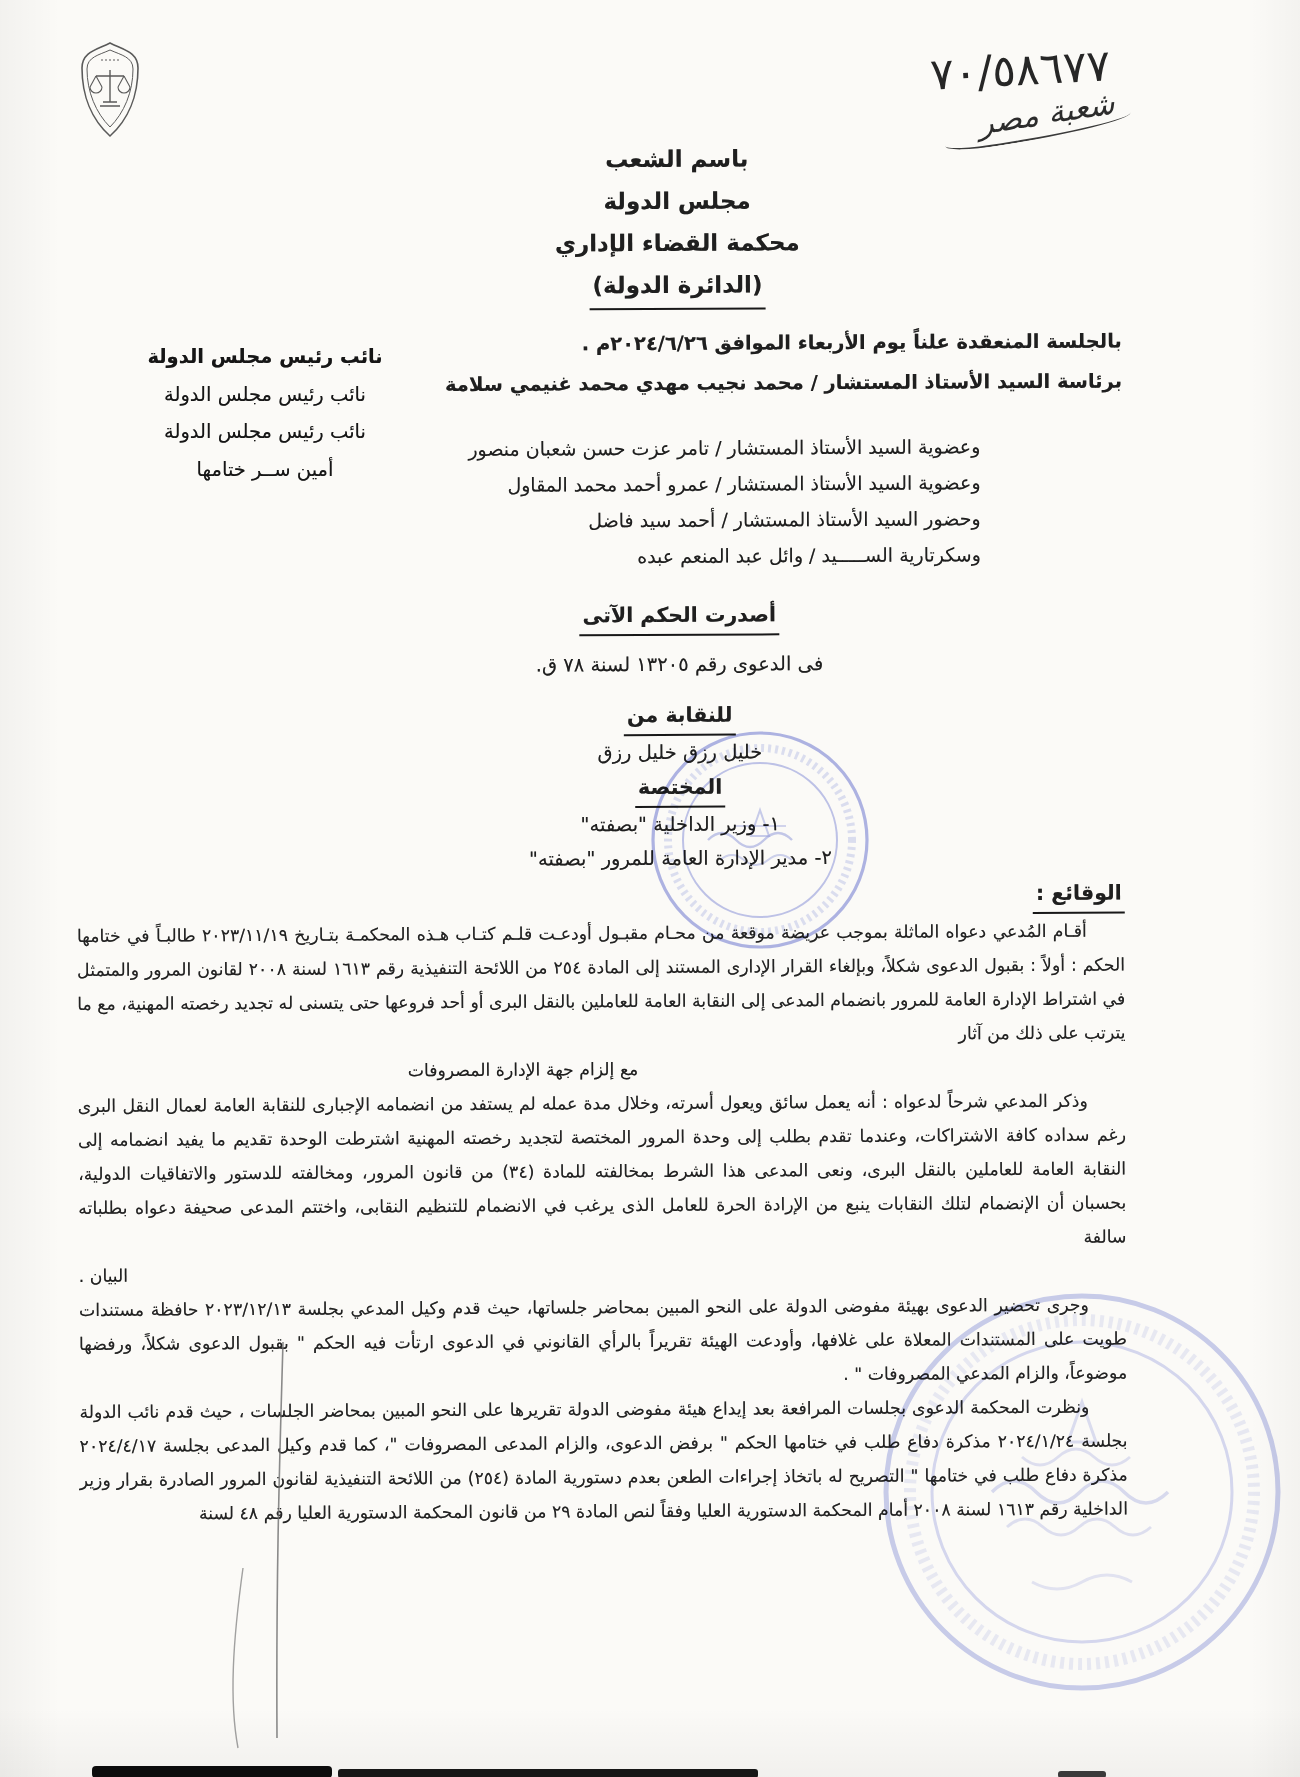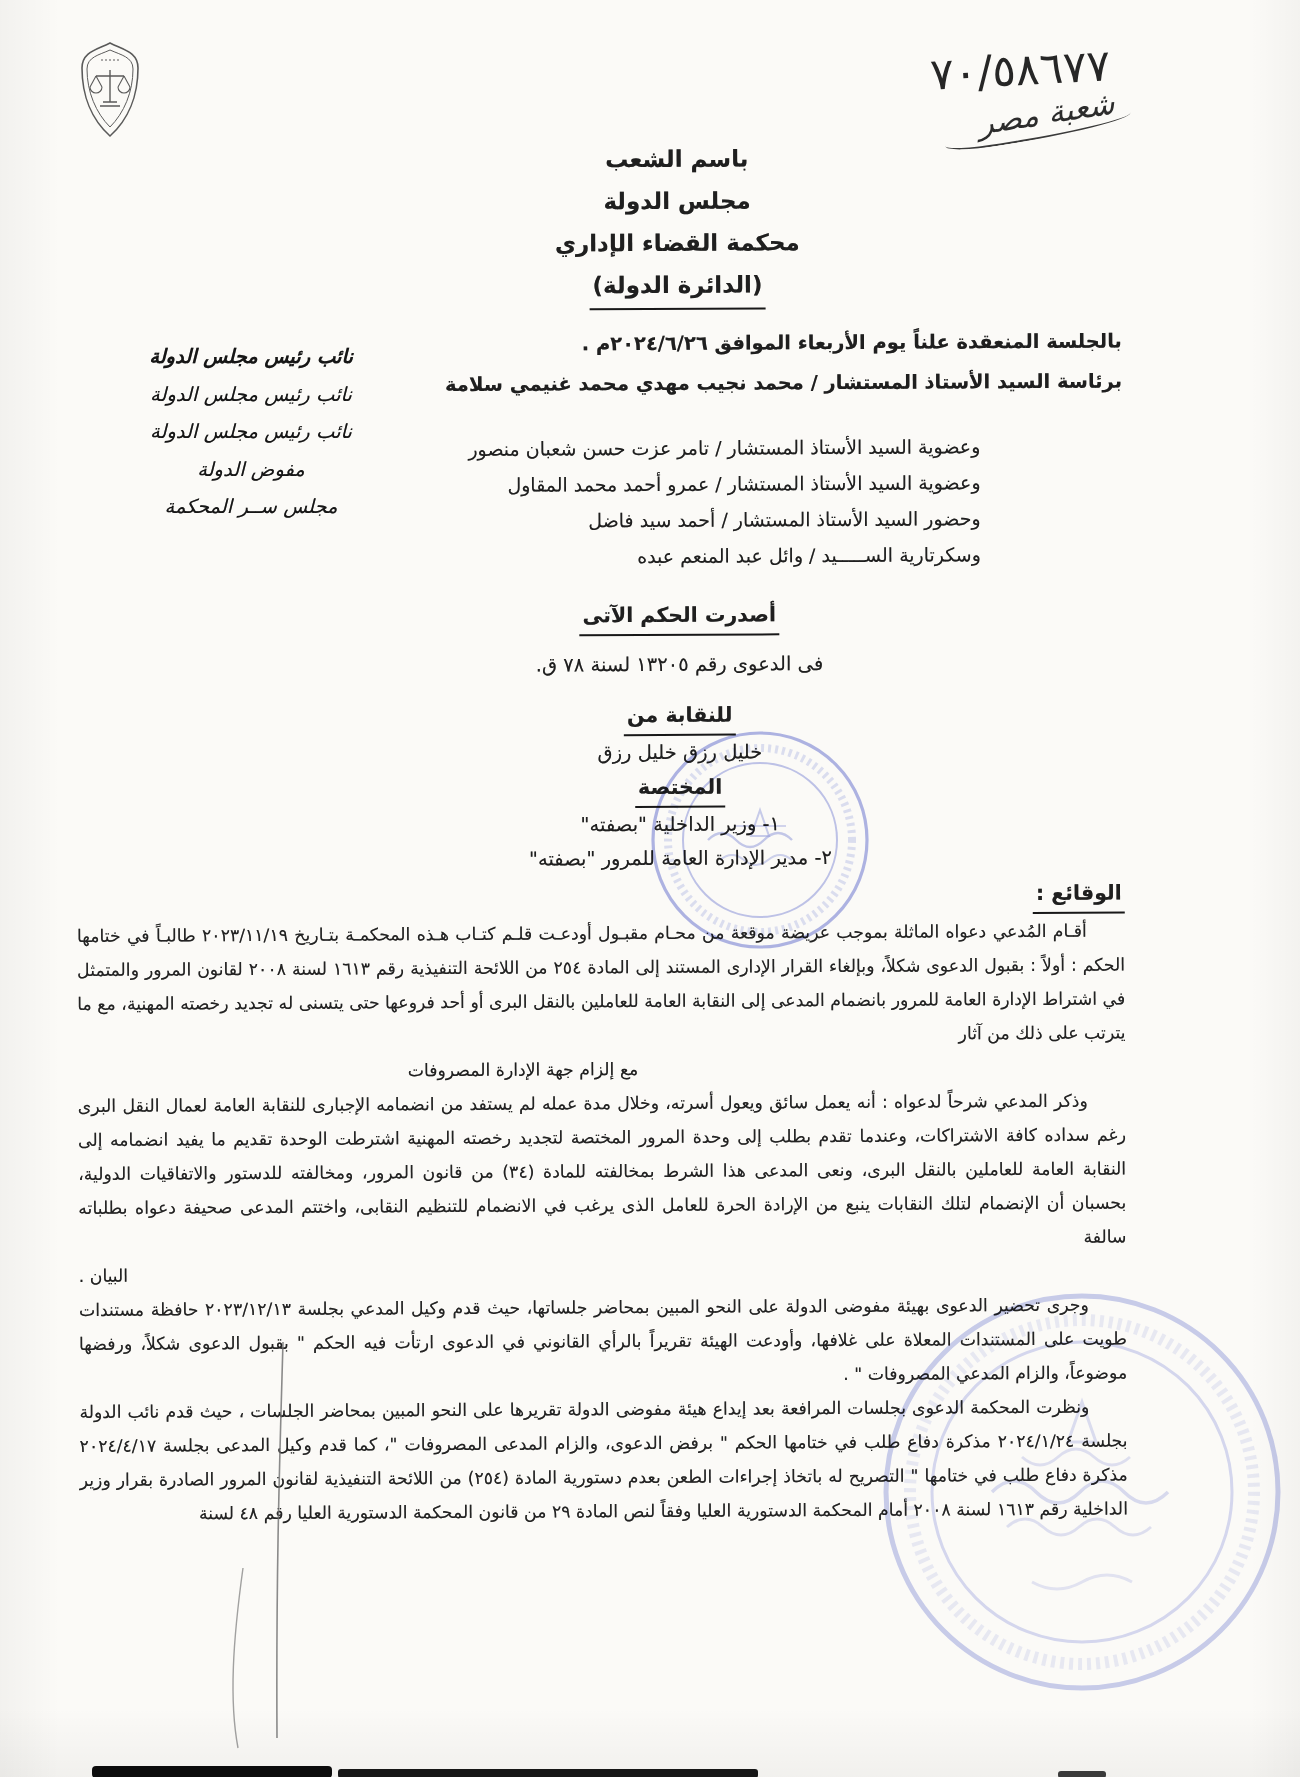--- a/index.html
+++ b/index.html
@@ -27,25 +27,24 @@
     padding:138px 176px 0 76px;
     transform:rotate(-0.3deg);
     text-shadow:0 0 .5px rgba(20,20,20,.45);
   }
   .center{ text-align:center; padding-left:160px; }
   .hline{ font-size:23px; font-weight:700; line-height:42px; letter-spacing:.2px; }
   .u{ display:inline-block; border-bottom:2.4px solid #181818; padding:0 3px 2px; }
   .session{ margin-top:14px; font-weight:700; font-size:19.5px; line-height:40px; }
   .panel{ margin-top:26px; font-size:19px; line-height:36px; padding-right:142px; }
   .left-titles{
-    position:absolute; left:88px; top:338px; width:326px;
+    position:absolute; left:102px; top:338px; width:326px;
     direction:rtl; text-align:center;
     font-size:19.5px; line-height:37.5px; color:#161616;
     text-shadow:0 0 .5px rgba(20,20,20,.5);
-    font-style:italic;
   }
   .bold{ font-weight:700; }
   .mid{ margin-top:24px; font-size:19.5px; line-height:34px; }
   .mid .hd{ font-weight:700; font-size:20.5px; }
   .sp-b12{ margin-bottom:12px; }
   .sp-b16{ margin-bottom:16px; }
   .facts-hd{ text-align:right; font-weight:700; font-size:20.5px; line-height:34px; margin-top:2px; }
   .bodytext p{
     margin:0; font-size:17.3px; line-height:34px;
     text-align:justify; text-indent:38px; color:#232323;
@@ -88,22 +87,21 @@
     </g>
   </svg>
 
   <div class="hw-number">٧٠/٥٨٦٧٧</div>
   <div class="hw-sign">شعبة مصر</div>
 
   <div class="left-titles">
     <div class="bold">نائب رئيس مجلس الدولة</div>
     <div>نائب رئيس مجلس الدولة</div>
     <div>نائب رئيس مجلس الدولة</div>
-    <div>مفوض الدولة</div>
-    <div>مجلس ســر المحكمة</div>
+    <div>أمين ســر ختامها</div>
   </div>
 
   <div class="content">
 
     <div class="center">
       <div class="hline">باسم الشعب</div>
       <div class="hline">مجلس الدولة</div>
       <div class="hline">محكمة القضاء الإداري</div>
       <div class="hline"><span class="u">(الدائرة الدولة)</span></div>
     </div>

